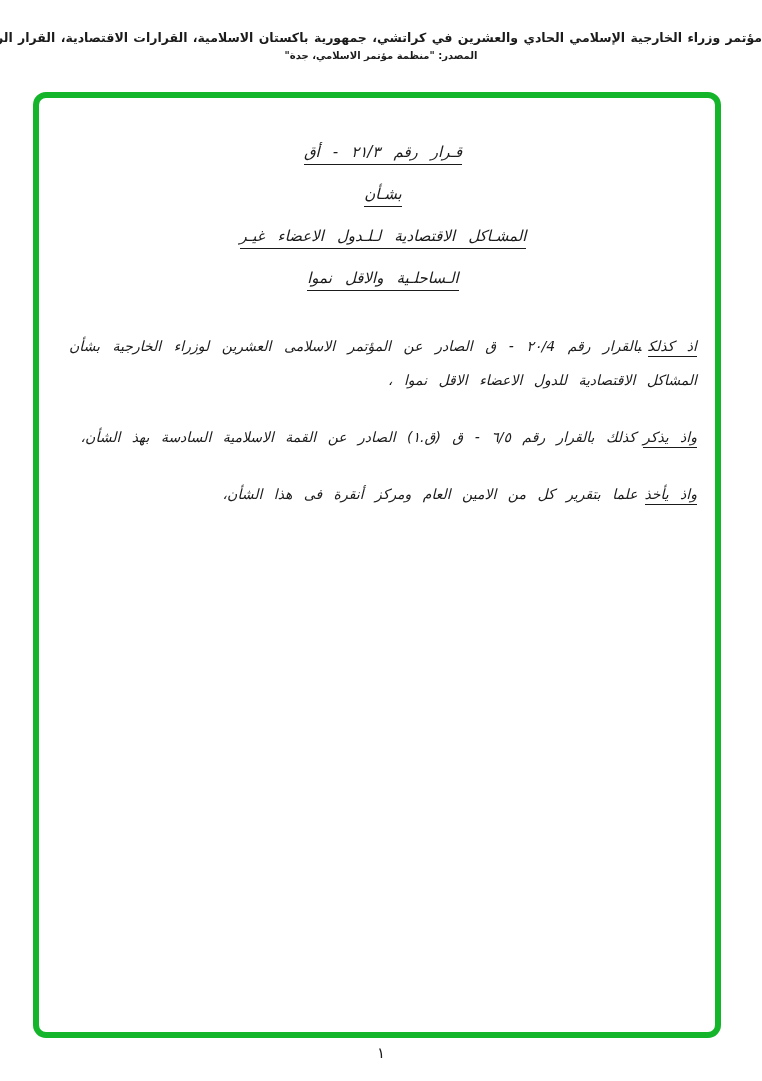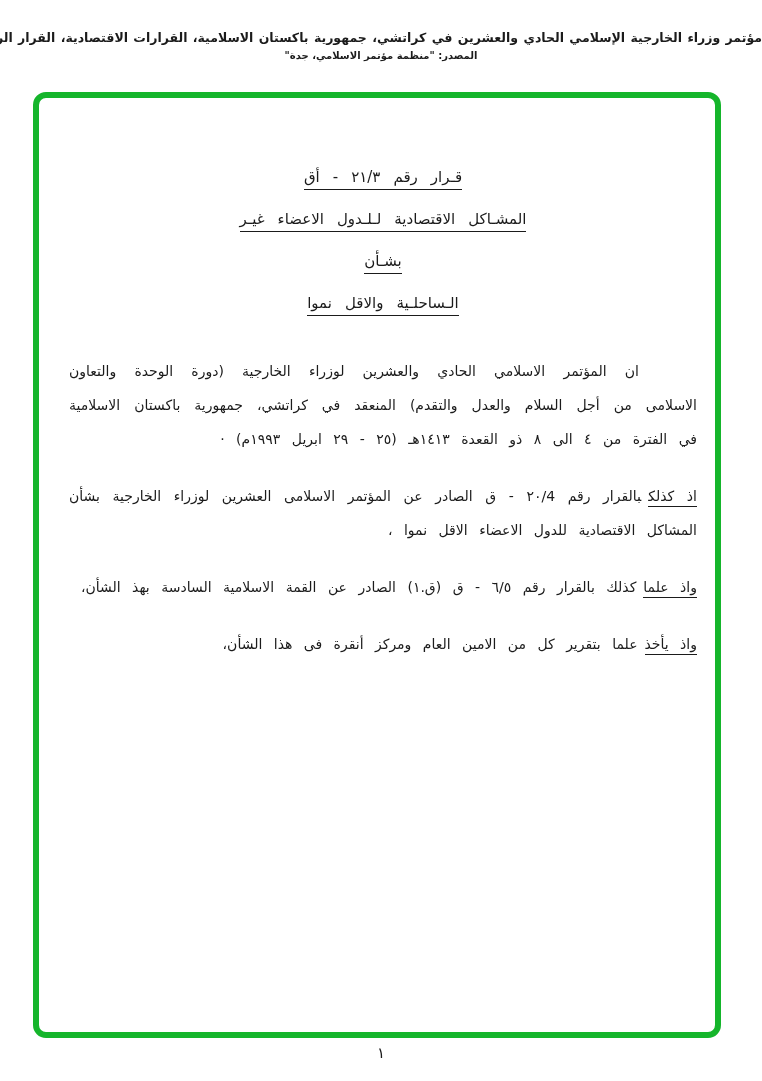--- a/index.html
+++ b/index.html
@@ -26,21 +26,22 @@
     font-size:10px;font-weight:bold;margin-top:5px;
   }
   
   .doc-frame{
     position:absolute;left:33px;top:92px;width:688px;height:946px;
     border:6px solid var(--green);border-radius:13px;
     box-sizing:border-box;background:#fff;overflow:hidden;
   }
   .doc-inner{
     direction:rtl;
-    padding:58px 18px 0 30px;
+    padding:33px 18px 0 30px;
+    font-style:italic;
   }
   
   .res-title{text-align:center;margin-bottom:30px;}
   .res-title .t-line{
     font-size:15px;line-height:42px;word-spacing:0.55em;
   }
   .res-title .t-line > span{
     border-bottom:1.5px solid var(--ink);padding-bottom:3px;
   }
   
@@ -66,30 +67,29 @@
 <div class="top-header">
   <div class="l1">مؤتمر وزراء الخارجية الإسلامي الحادي والعشرين في كراتشي، جمهورية باكستان الاسلامية، القرارات الاقتصادية، القرار الرقم٢١/٣ -أق</div>
   <div class="l2">المصدر:  "منظمة مؤتمر الاسلامي، جدة"</div>
 </div>
 
 <div class="doc-frame">
   <div class="doc-inner">
 
     <div class="res-title">
       <div class="t-line"><span>قـرار رقم ٢١/٣ - أق</span></div>
+      <div class="t-line"><span>بشـأن</span></div>
       <div class="t-line"><span>المشـاكل الاقتصادية لـلـدول الاعضاء غيـر</span></div>
-      <div class="t-line"><span>بشـأن</span></div>
       <div class="t-line"><span>الـساحلـية والاقل نموا</span></div>
     </div>
 
-    <p class="para opening">ان المؤتمر الاسلامي الحادي والعشرين لوزراء الخارجية (دورة الوحدة والتعاون الاسلامى من أجل السلام والعدل والتقدم) المنعقد في كراتشي، جمهورية باكستان الاسلامية في الفترة من ٤ الى ٨ ذو القعدة ١٤١٣هـ (٢٥ - ٢٩ ابريل ١٩٩٣م) ·</p>
 
     <p class="para"><span class="clause-lead">اذ كذلك</span><span>بالقرار رقم ٢٠/4 - ق الصادر عن المؤتمر الاسلامى العشرين لوزراء الخارجية بشأن المشاكل الاقتصادية للدول الاعضاء الاقل نموا ،</span></p>
 
-    <p class="para"><span class="clause-lead">واذ علما</span><span>كذلك بالقرار رقم ٦/٥ - ق (ق.١) الصادر عن القمة الاسلامية السادسة بهذ الشأن،</span></p>
+    <p class="para"><span class="clause-lead">واذ يذكر</span><span>كذلك بالقرار رقم ٦/٥ - ق (ق.١) الصادر عن القمة الاسلامية السادسة بهذ الشأن،</span></p>
 
     <p class="para"><span class="clause-lead">واذ يأخذ</span><span>علما بتقرير كل من الامين العام ومركز أنقرة فى هذا الشأن،</span></p>
 
 
 
   </div>
 </div>
 
 <div class="page-number">١</div>
 

